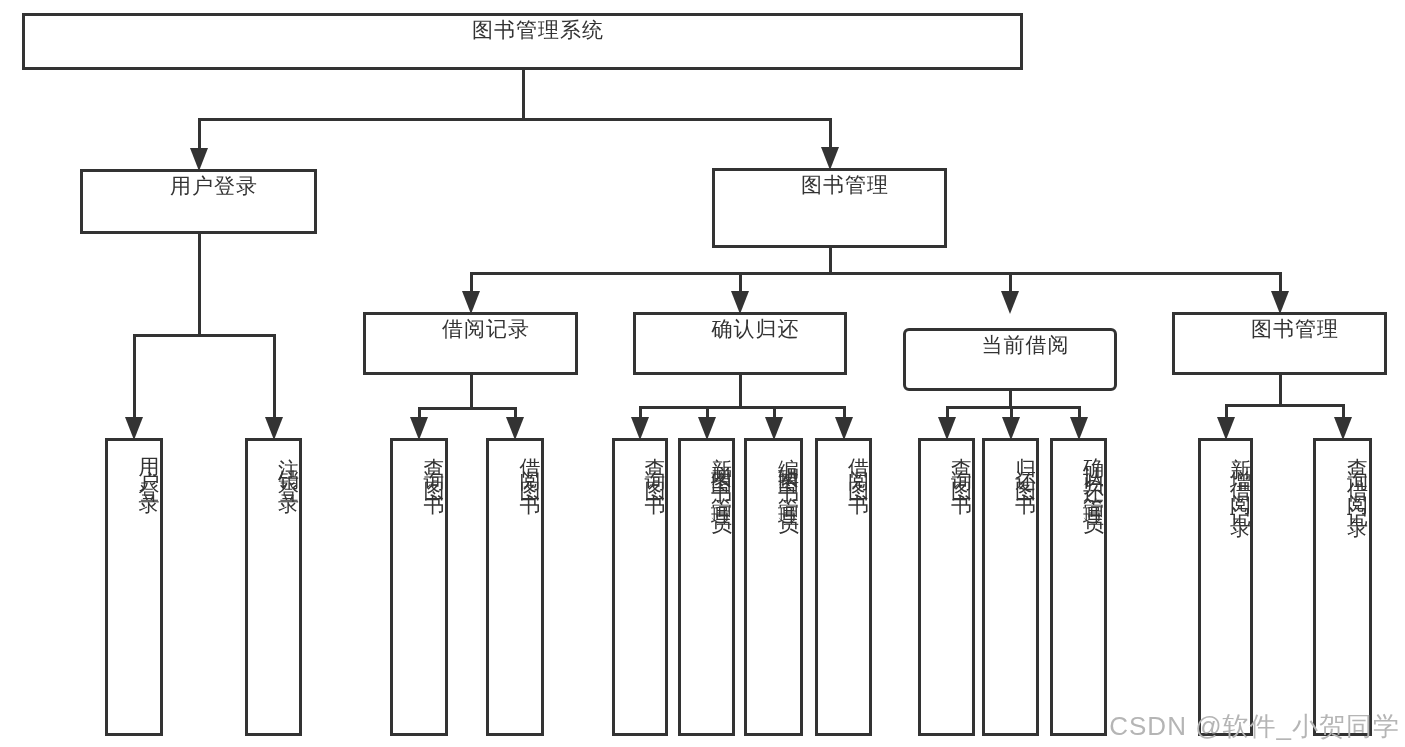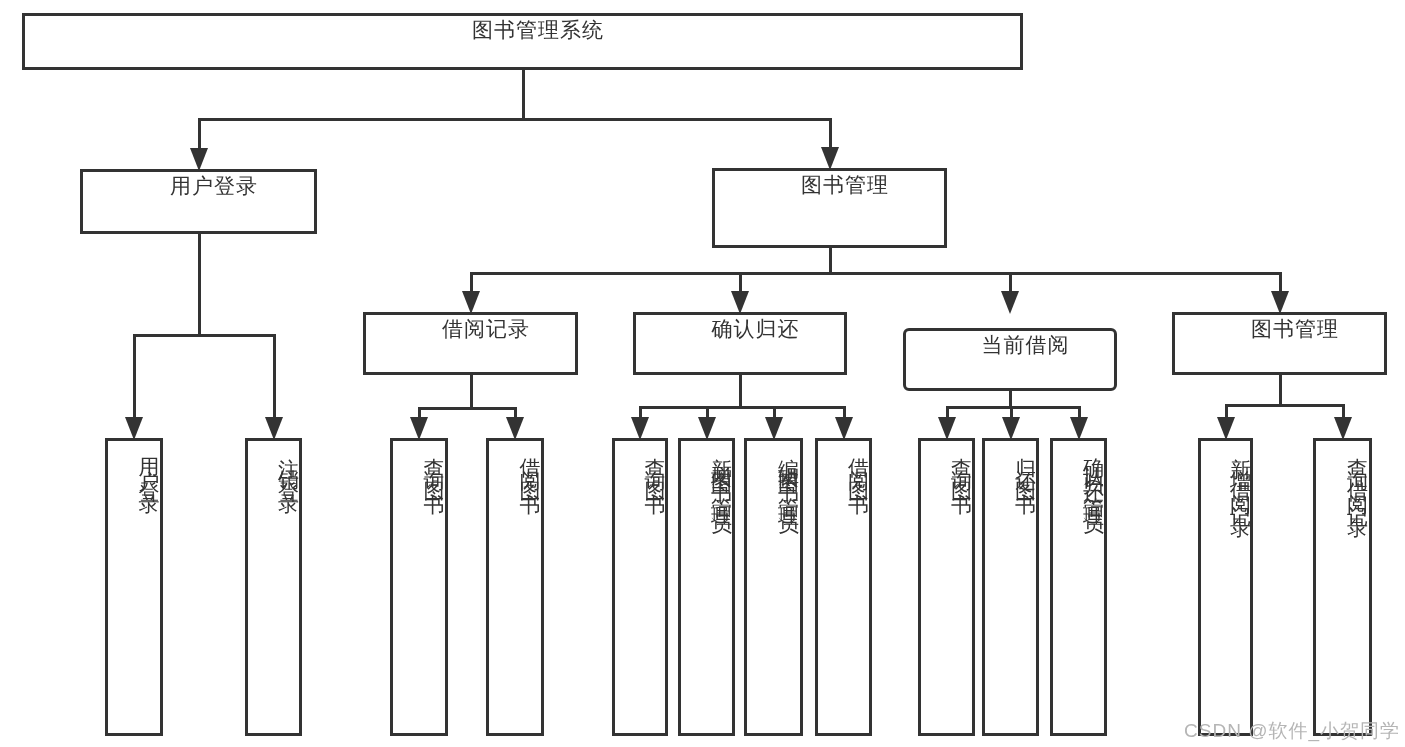--- a/index.html
+++ b/index.html
@@ -46,21 +46,21 @@
     width: 0; height: 0;
     border-left: 9px solid transparent;
     border-right: 9px solid transparent;
     border-top: 23px solid #333333;
     z-index: 3;
   }
   .watermark {
     position: absolute;
     right: 5px;
     bottom: 3px;
-    font-size: 19px;
+    font-size: 26px;
     letter-spacing: 1px;
     color: #b5b5b5;
     z-index: 4;
     white-space: nowrap;
   }
 </style>
 </head>
 <body>
 
 <div id="canvas">

